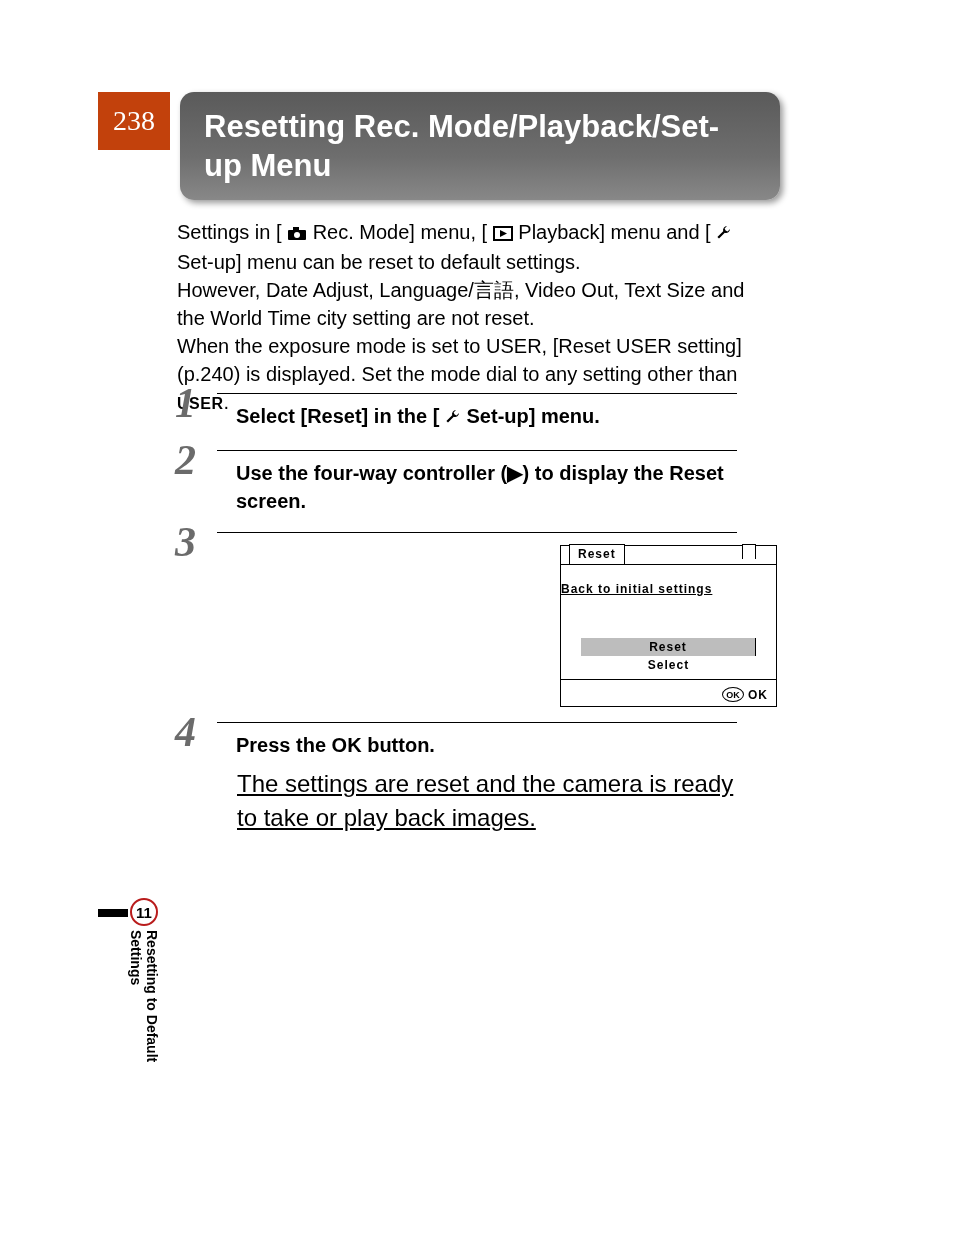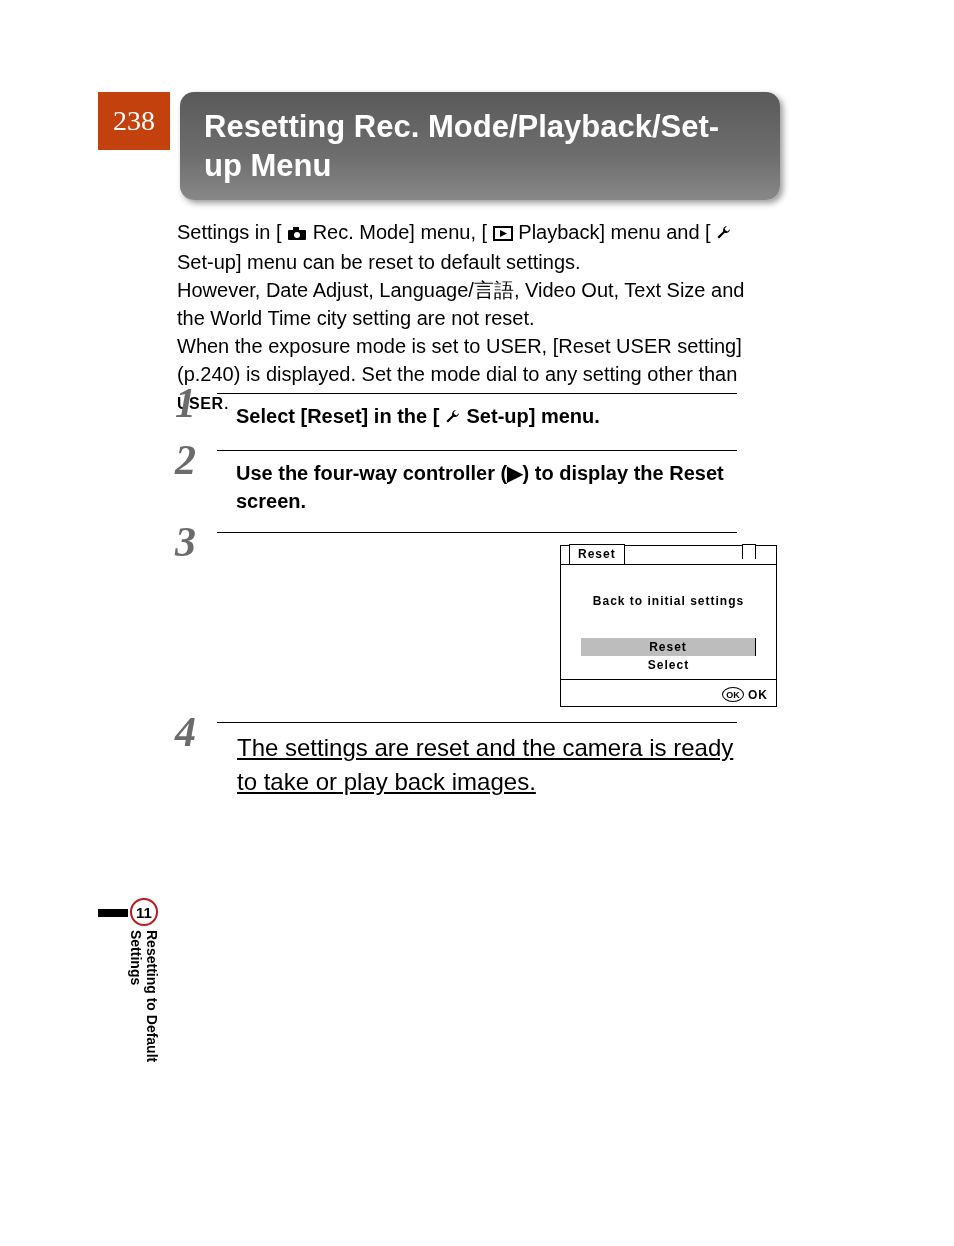--- a/index.html
+++ b/index.html
@@ -125,22 +125,23 @@
   }
   .lcd-inner-line {
     position: absolute;
     left: 0; right: 0;
     top: 18px;
     border-top: 1.5px solid #000;
   }
   .lcd-msg {
     position: absolute;
     left: 0; right: 0;
-    top: 48px;
-    text-align: center;
+    top: 36px;
+    text-align: left;
+    text-decoration: underline;
   }
   .lcd-option {
     position: absolute;
     left: 20px;
     right: 20px;
     text-align: center;
     padding: 2px 0;
   }
   .lcd-opt1 {
     top: 92px;
@@ -302,17 +303,20 @@
   <div class="lcd-bottom-line"></div>
   <div class="lcd-footer">
     <span class="ok-oval">OK</span>
     <span>OK</span>
   </div>
 </div>
 
 <div class="step step4">
   <div class="step-num">4</div>
   <div class="step-rule"></div>
+  <div class="step-text">
+    <span>Press the </span><span class="ok-inline">OK</span><span> button.</span>
+  </div>
   <div class="step-body-text">The settings are reset and the camera is ready to take or play back images.</div>
 </div>
 
 <div class="side-chapter-badge">11</div>
 <div class="side-label">Resetting to Default Settings</div>
 
 </body></html>

